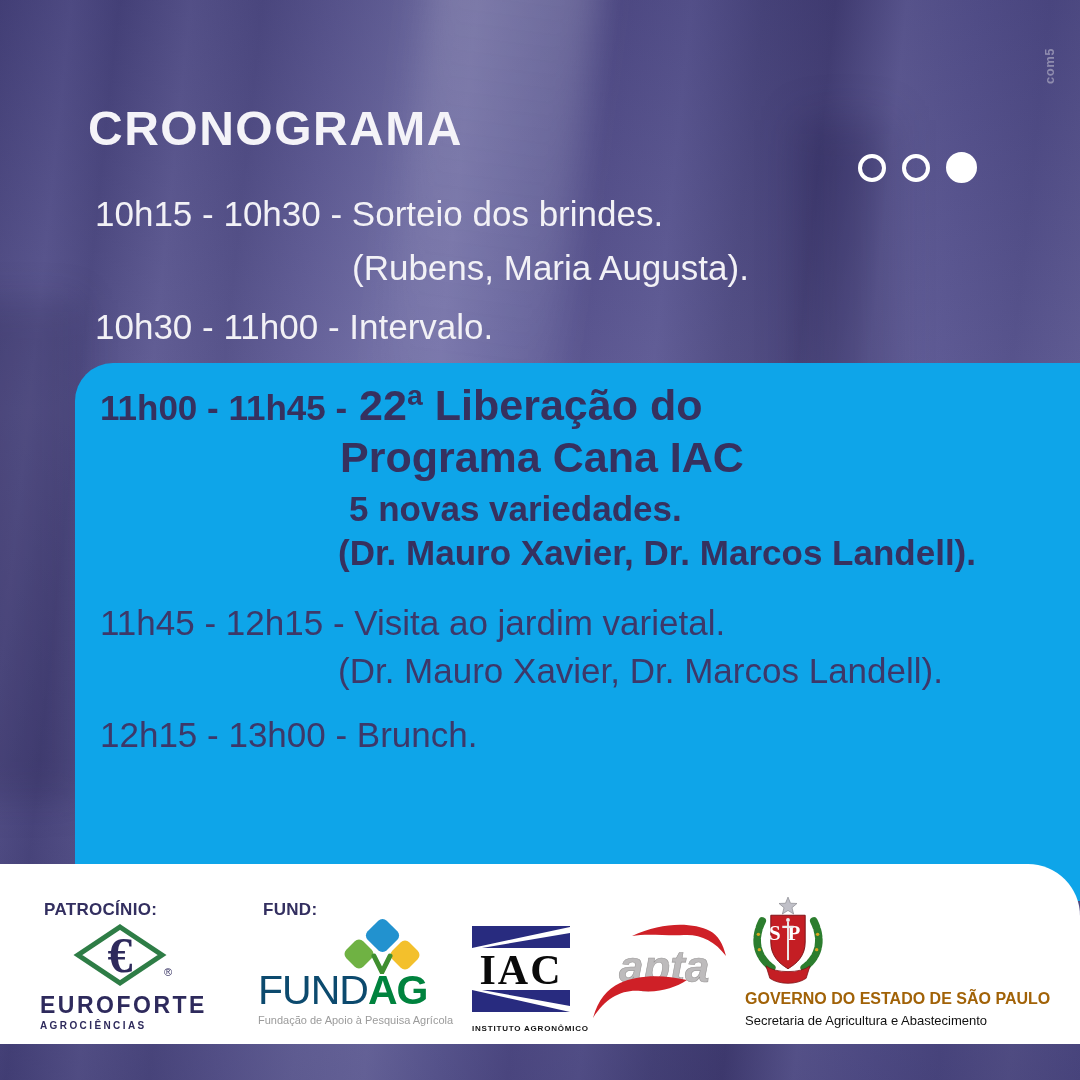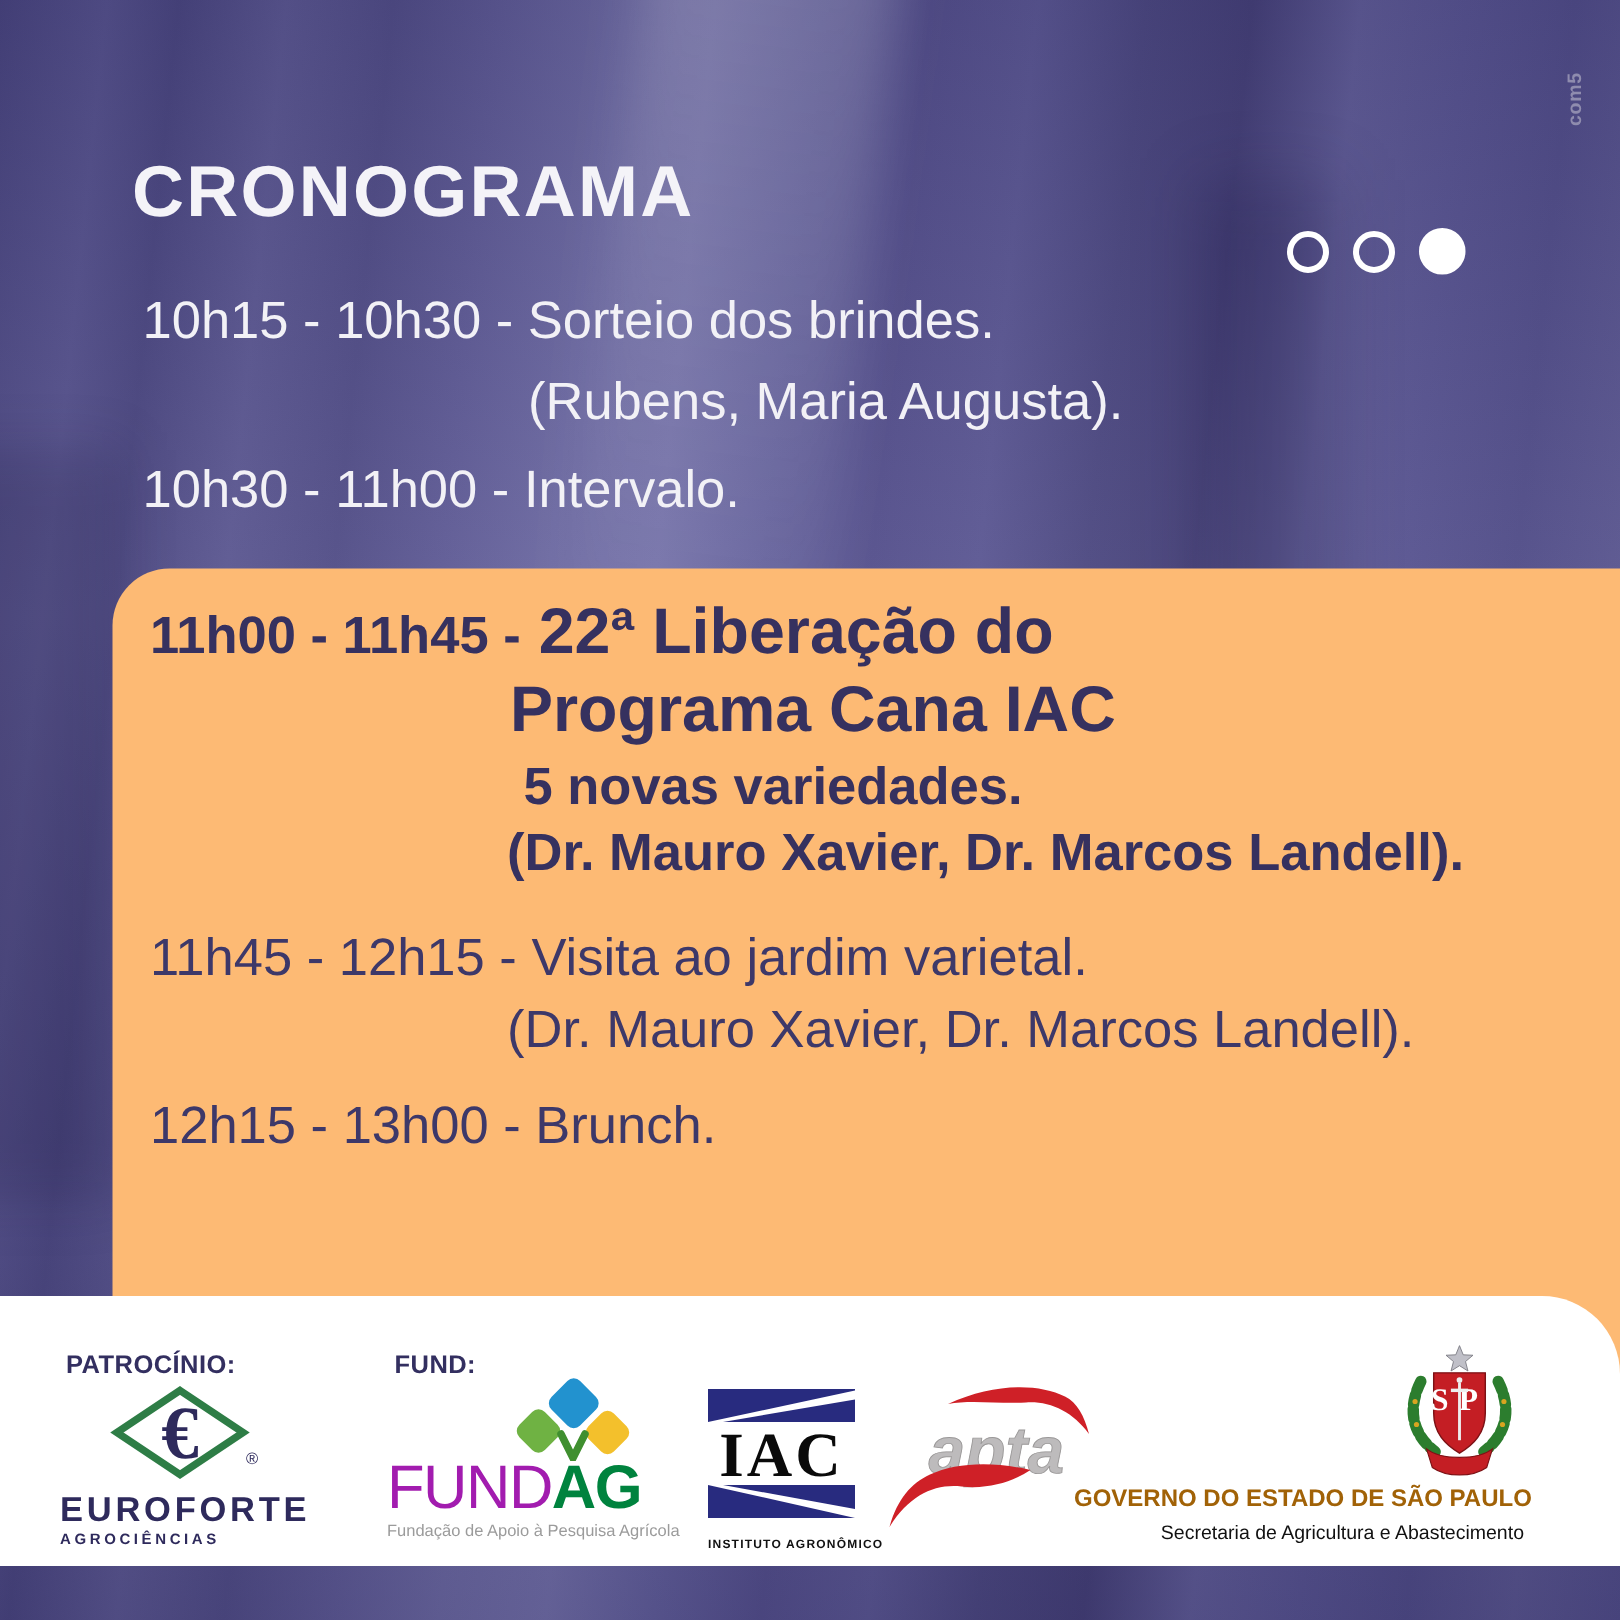--- a/index.html
+++ b/index.html
@@ -40,22 +40,22 @@
   .dot.active{background:#fff;border-color:#fff;width:31px;height:31px;}
 
   
   .sched-line{position:absolute;color:#f2f1f6;font-size:35px;font-weight:400;white-space:nowrap;}
   .s1{left:95px;top:194px;}
   .s1n{left:352px;top:248px;}
   .s2{left:95px;top:307px;}
 
   
   .card{
-    position:absolute;left:75px;top:379px;right:0;height:538px;
-    background:#fdba74;border-radius:38px 0 0 38px;
+    position:absolute;left:75px;top:363px;right:0;height:538px;
+    background:#0ea5e9;border-radius:38px 0 0 38px;
   }
   .card .line{position:absolute;white-space:nowrap;}
   .ink-bold{color:#36315f;font-weight:800;}
   .ink-reg{color:#3d3869;font-weight:400;}
   .c1{left:25px;top:18px;display:flex;align-items:baseline;gap:12px;}
   .c1 .time{font-size:35px;}
   .c1 .big{font-size:43px;}
   .c2{left:265px;top:70px;font-size:43px;}
   .c3{left:274px;top:126px;font-size:35px;}
   .c4{left:263px;top:170px;font-size:35px;}
@@ -71,30 +71,30 @@
   .f-label{position:absolute;font-size:17px;font-weight:800;color:#332f60;letter-spacing:.3px;}
   .lab-patrocinio{left:44px;top:36px;}
   .lab-apoio{left:263px;top:36px;}
 
   .euroforte{position:absolute;left:40px;top:60px;width:168px;}
   .euroforte .name{font-size:23px;font-weight:800;letter-spacing:2.5px;color:#2e2a5c;margin-top:2px;}
   .euroforte .tag{font-size:10px;font-weight:700;letter-spacing:2.4px;color:#2e2a5c;text-align:left;margin-top:1px;}
 
   .fundag{position:absolute;left:258px;top:52px;width:172px;}
   .fundag .name{margin-top:-8px;line-height:1;}
-  .fundag .nl{font-size:41px;font-weight:300;color:#a21caf;letter-spacing:-1px;}
+  .fundag .nl{font-size:41px;font-weight:300;color:#0c4a6e;letter-spacing:-1px;}
   .fundag .nb{font-size:41px;font-weight:800;color:#00833e;letter-spacing:-1px;}
   .fundag .tag{font-size:11px;color:#9b9b9b;margin-top:3px;white-space:nowrap;}
 
   .iac{position:absolute;left:472px;top:62px;width:98px;text-align:center;}
   .iac .tag{font-size:8px;font-weight:700;letter-spacing:.8px;color:#111;margin-top:2px;white-space:nowrap;}
 
   .apta{position:absolute;left:592px;top:56px;}
 
-  .spgov{position:absolute;left:716px;top:32px;width:300px;text-align:right;}
+  .spgov{position:absolute;left:745px;top:32px;width:300px;text-align:left;}
   .spgov .name{font-size:16px;font-weight:800;color:#a16207;margin-top:-2px;white-space:nowrap;}
   .spgov .tag{font-size:13px;color:#111;margin-top:5px;white-space:nowrap;}
 </style>
 </head>
 <body>
 
 <div class="poster">
   <div class="bg"></div>
   <div class="leaf leaf1"></div>
   <div class="leaf leaf2"></div>

